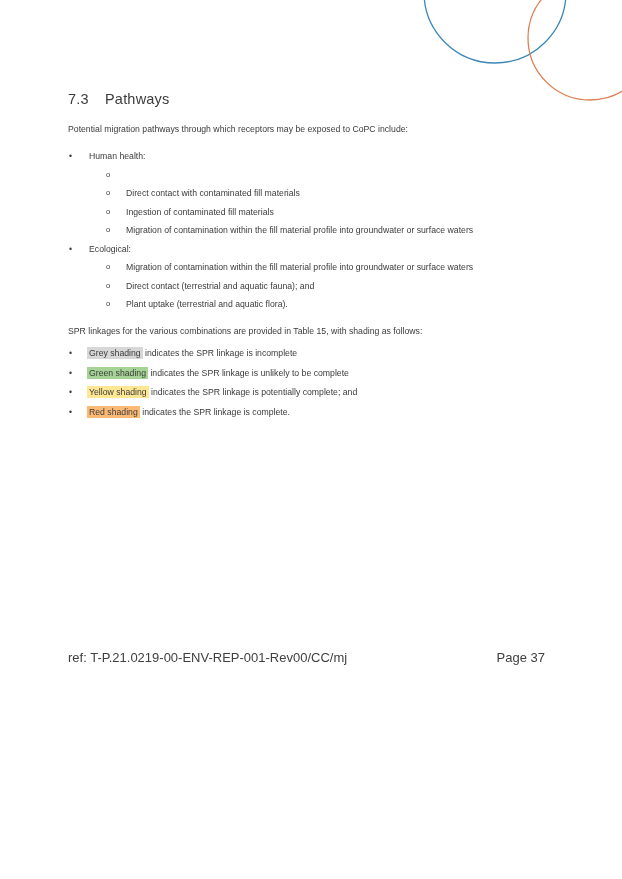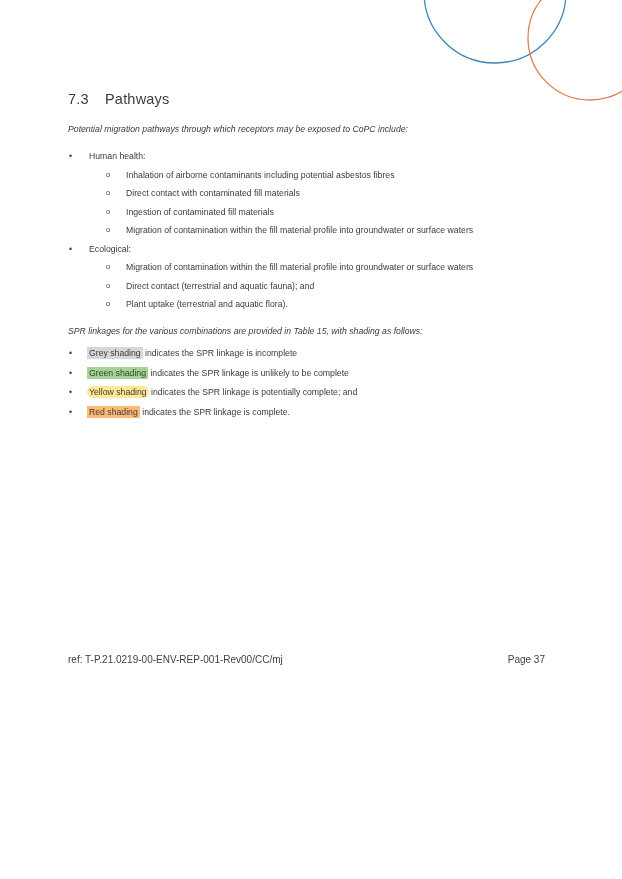--- a/index.html
+++ b/index.html
@@ -33,21 +33,20 @@
     color: #3c3c3c;
     letter-spacing: 0.2px;
   }
   .sec-heading .h-num { width: 37px; flex: 0 0 37px; }
   .sec1 .sec-heading { padding-top: 91px; }
   .sec2 .sec-heading { padding-top: 11px; }
   .para {
     margin: 16px 0 0 0;
     font-size: 8.7px;
     line-height: 10.5px;
-    font-style: italic;
   }
   ul { list-style: none; margin: 0; padding: 0; }
   .l1 { margin-top: 17px; }
   .legend-list { margin-top: 12px; }
   .row {
     display: flex;
     font-size: 8.7px;
     line-height: 10.5px;
     margin-bottom: 8px;
   }
@@ -67,21 +66,21 @@
     line-height: 10.5px;
   }
   .hl { padding: 1px 2px; margin-left: -2px; }
   .footer {
     position: absolute;
     left: 68px;
     right: 77px;
     bottom: 36px;
     display: flex;
     justify-content: space-between;
-    font-size: 10px;
+    font-size: 13px;
     color: #3f3f3f;
   }
 </style>
 </head>
 <body>
 
 <div class="page">
 
   <svg class="decor" width="622" height="135" viewBox="0 0 622 135">
     <circle cx="495" cy="-8" r="71" fill="none" stroke-width="1.3" stroke="#3c87b8"></circle>
@@ -99,21 +98,20 @@
 
       <ul class="l1">
         <li>
           <div class="row">
             <span class="marker1">•</span>
             <span>Human health:</span>
           </div>
           <ul class="l2">
             <li class="row">
               <span class="marker2">o</span>
-              <span>Inhalation of airborne contaminants including potential asbestos fibres</span>
             </li>
             <li class="row">
               <span class="marker2">o</span>
               <span>Direct contact with contaminated fill materials</span>
             </li>
             <li class="row">
               <span class="marker2">o</span>
               <span>Ingestion of contaminated fill materials</span>
             </li>
             <li class="row">
@@ -152,21 +150,21 @@
         <li class="row">
           <span class="marker1">•</span>
           <span><span class="hl" style="background-color: rgb(215, 215, 215); margin-top: 45px;">Grey shading</span><span> indicates the SPR linkage is incomplete</span></span>
         </li>
         <li class="row">
           <span class="marker1">•</span>
           <span><span class="hl" style="background-color: rgb(166, 211, 150);">Green shading</span><span> indicates the SPR linkage is unlikely to be complete</span></span>
         </li>
         <li class="row">
           <span class="marker1">•</span>
-          <span><span class="hl" style="background-color: rgb(255, 231, 147); border-radius: 6px;">Yellow shading</span><span> indicates the SPR linkage is potentially complete; and</span></span>
+          <span><span class="hl" style="background-color: rgb(255, 231, 147);">Yellow shading</span><span> indicates the SPR linkage is potentially complete; and</span></span>
         </li>
         <li class="row">
           <span class="marker1">•</span>
           <span><span class="hl" style="background-color: #fdba74;">Red shading</span><span> indicates the SPR linkage is complete.</span></span>
         </li>
       </ul>
     </section>
   </main>
 
   <footer class="footer">

